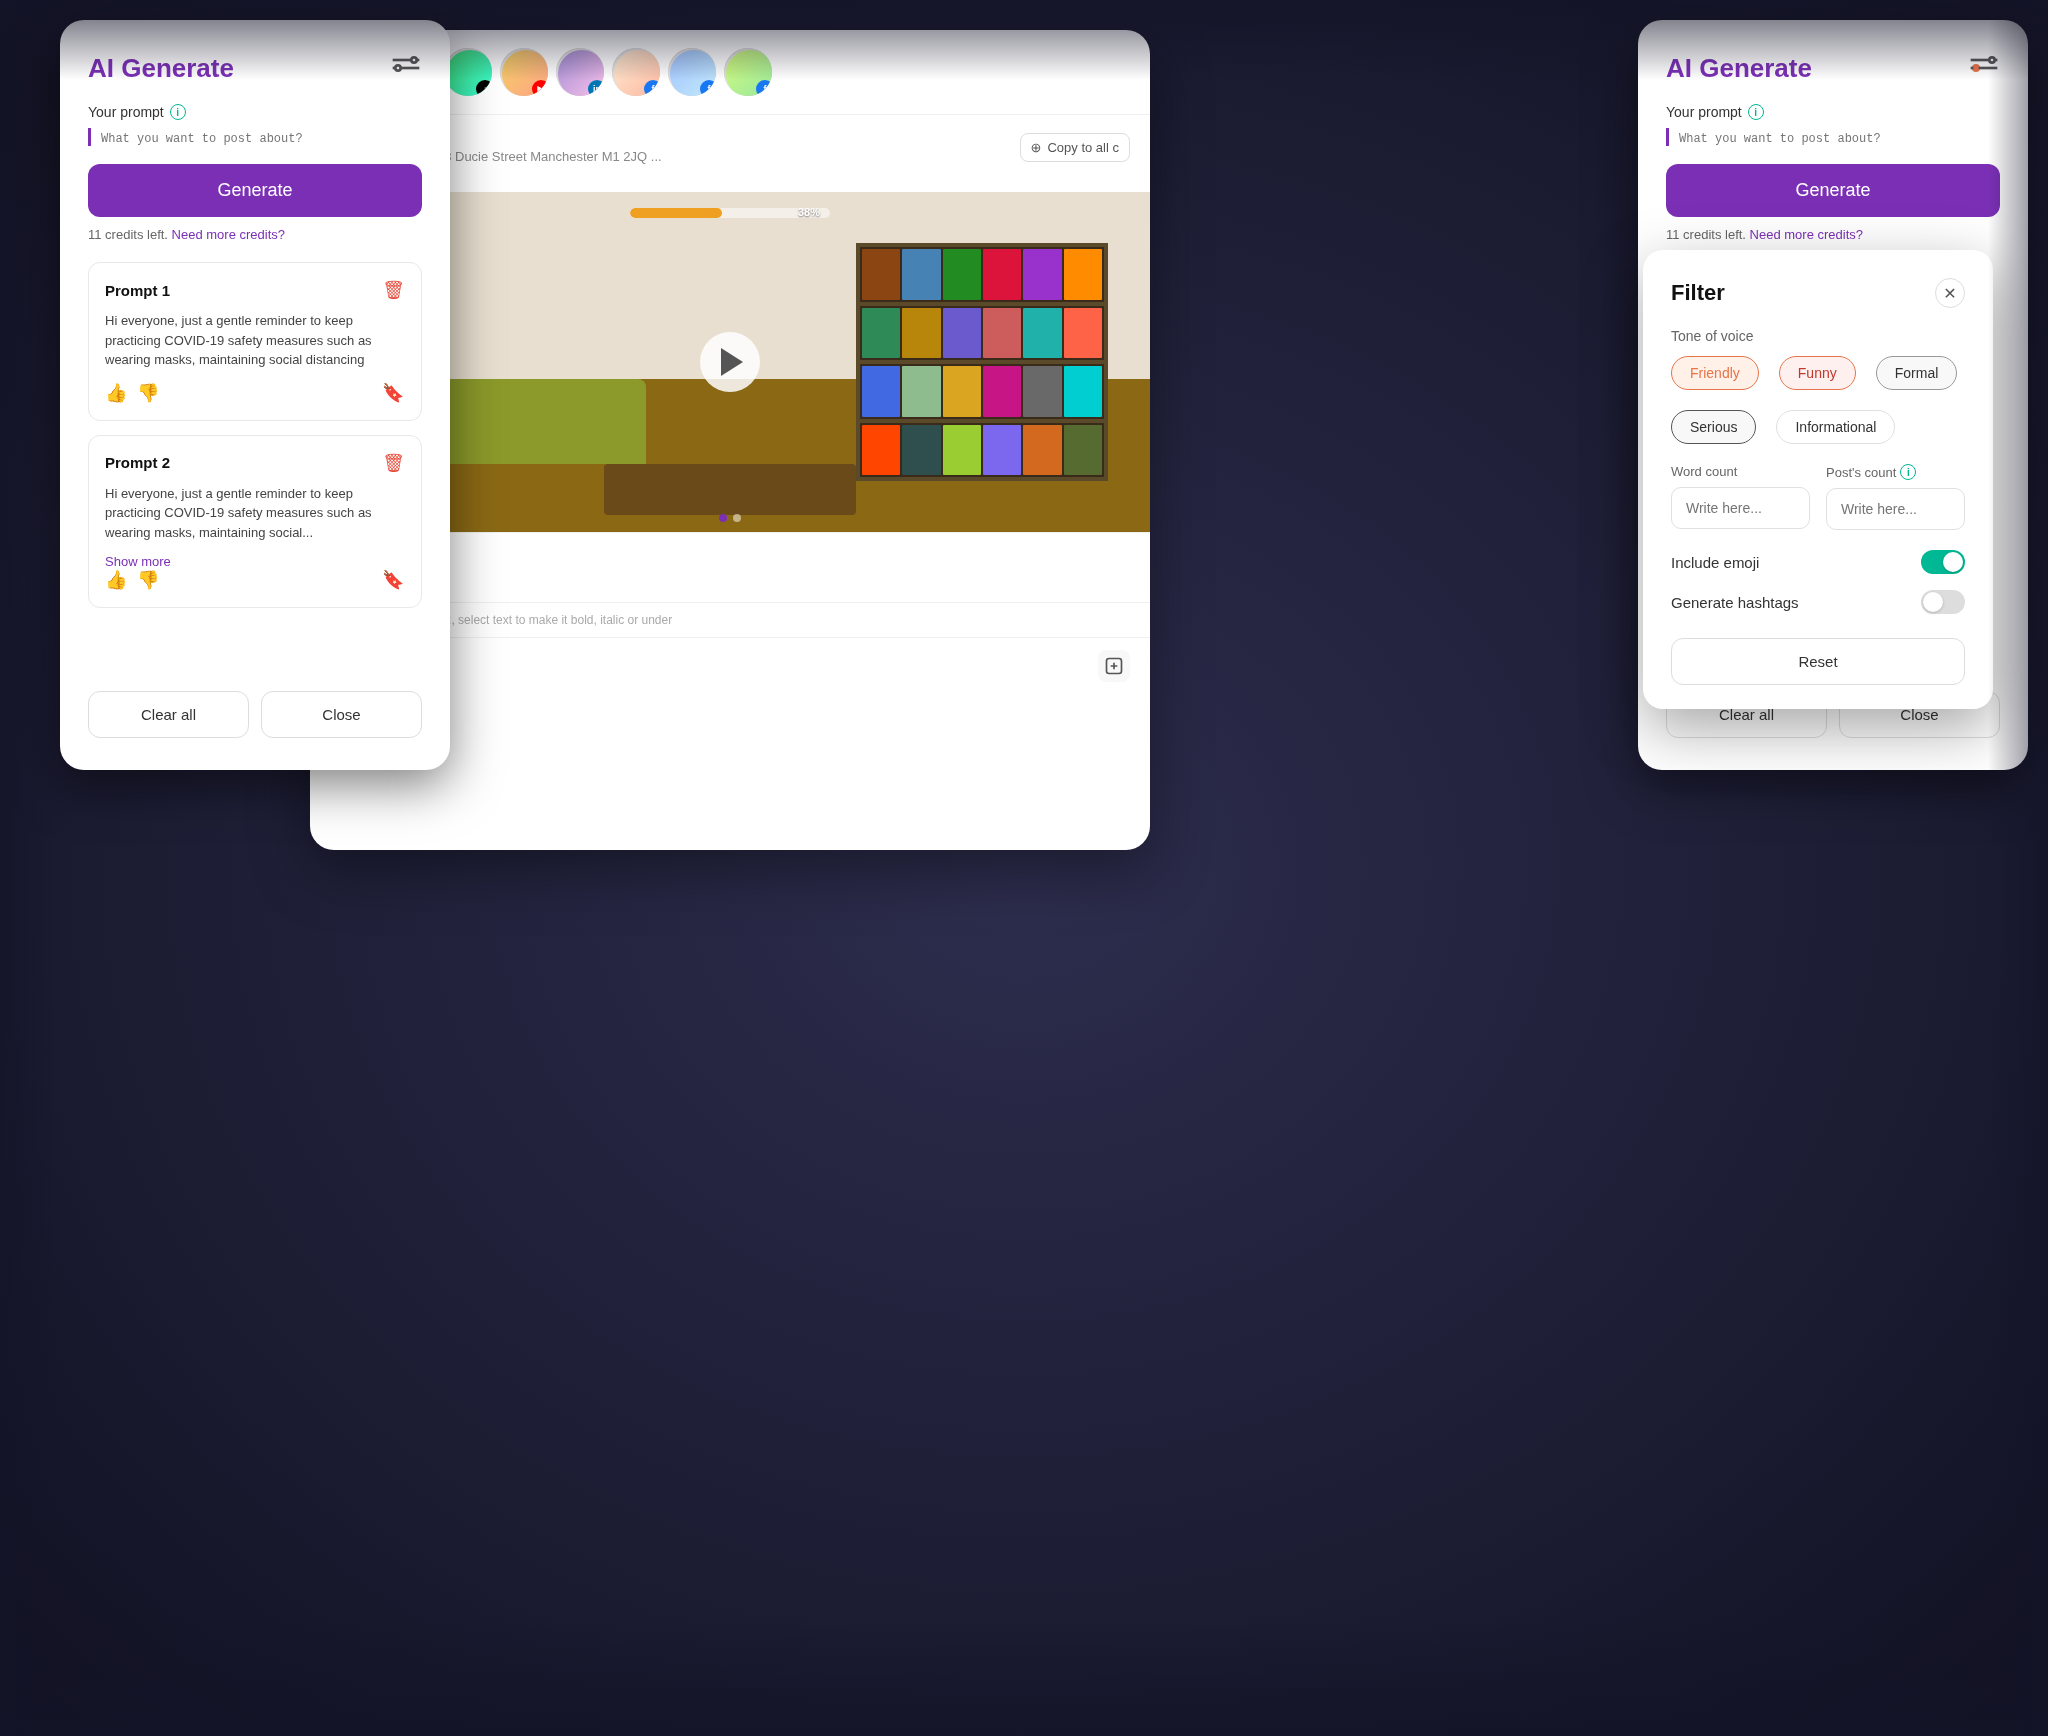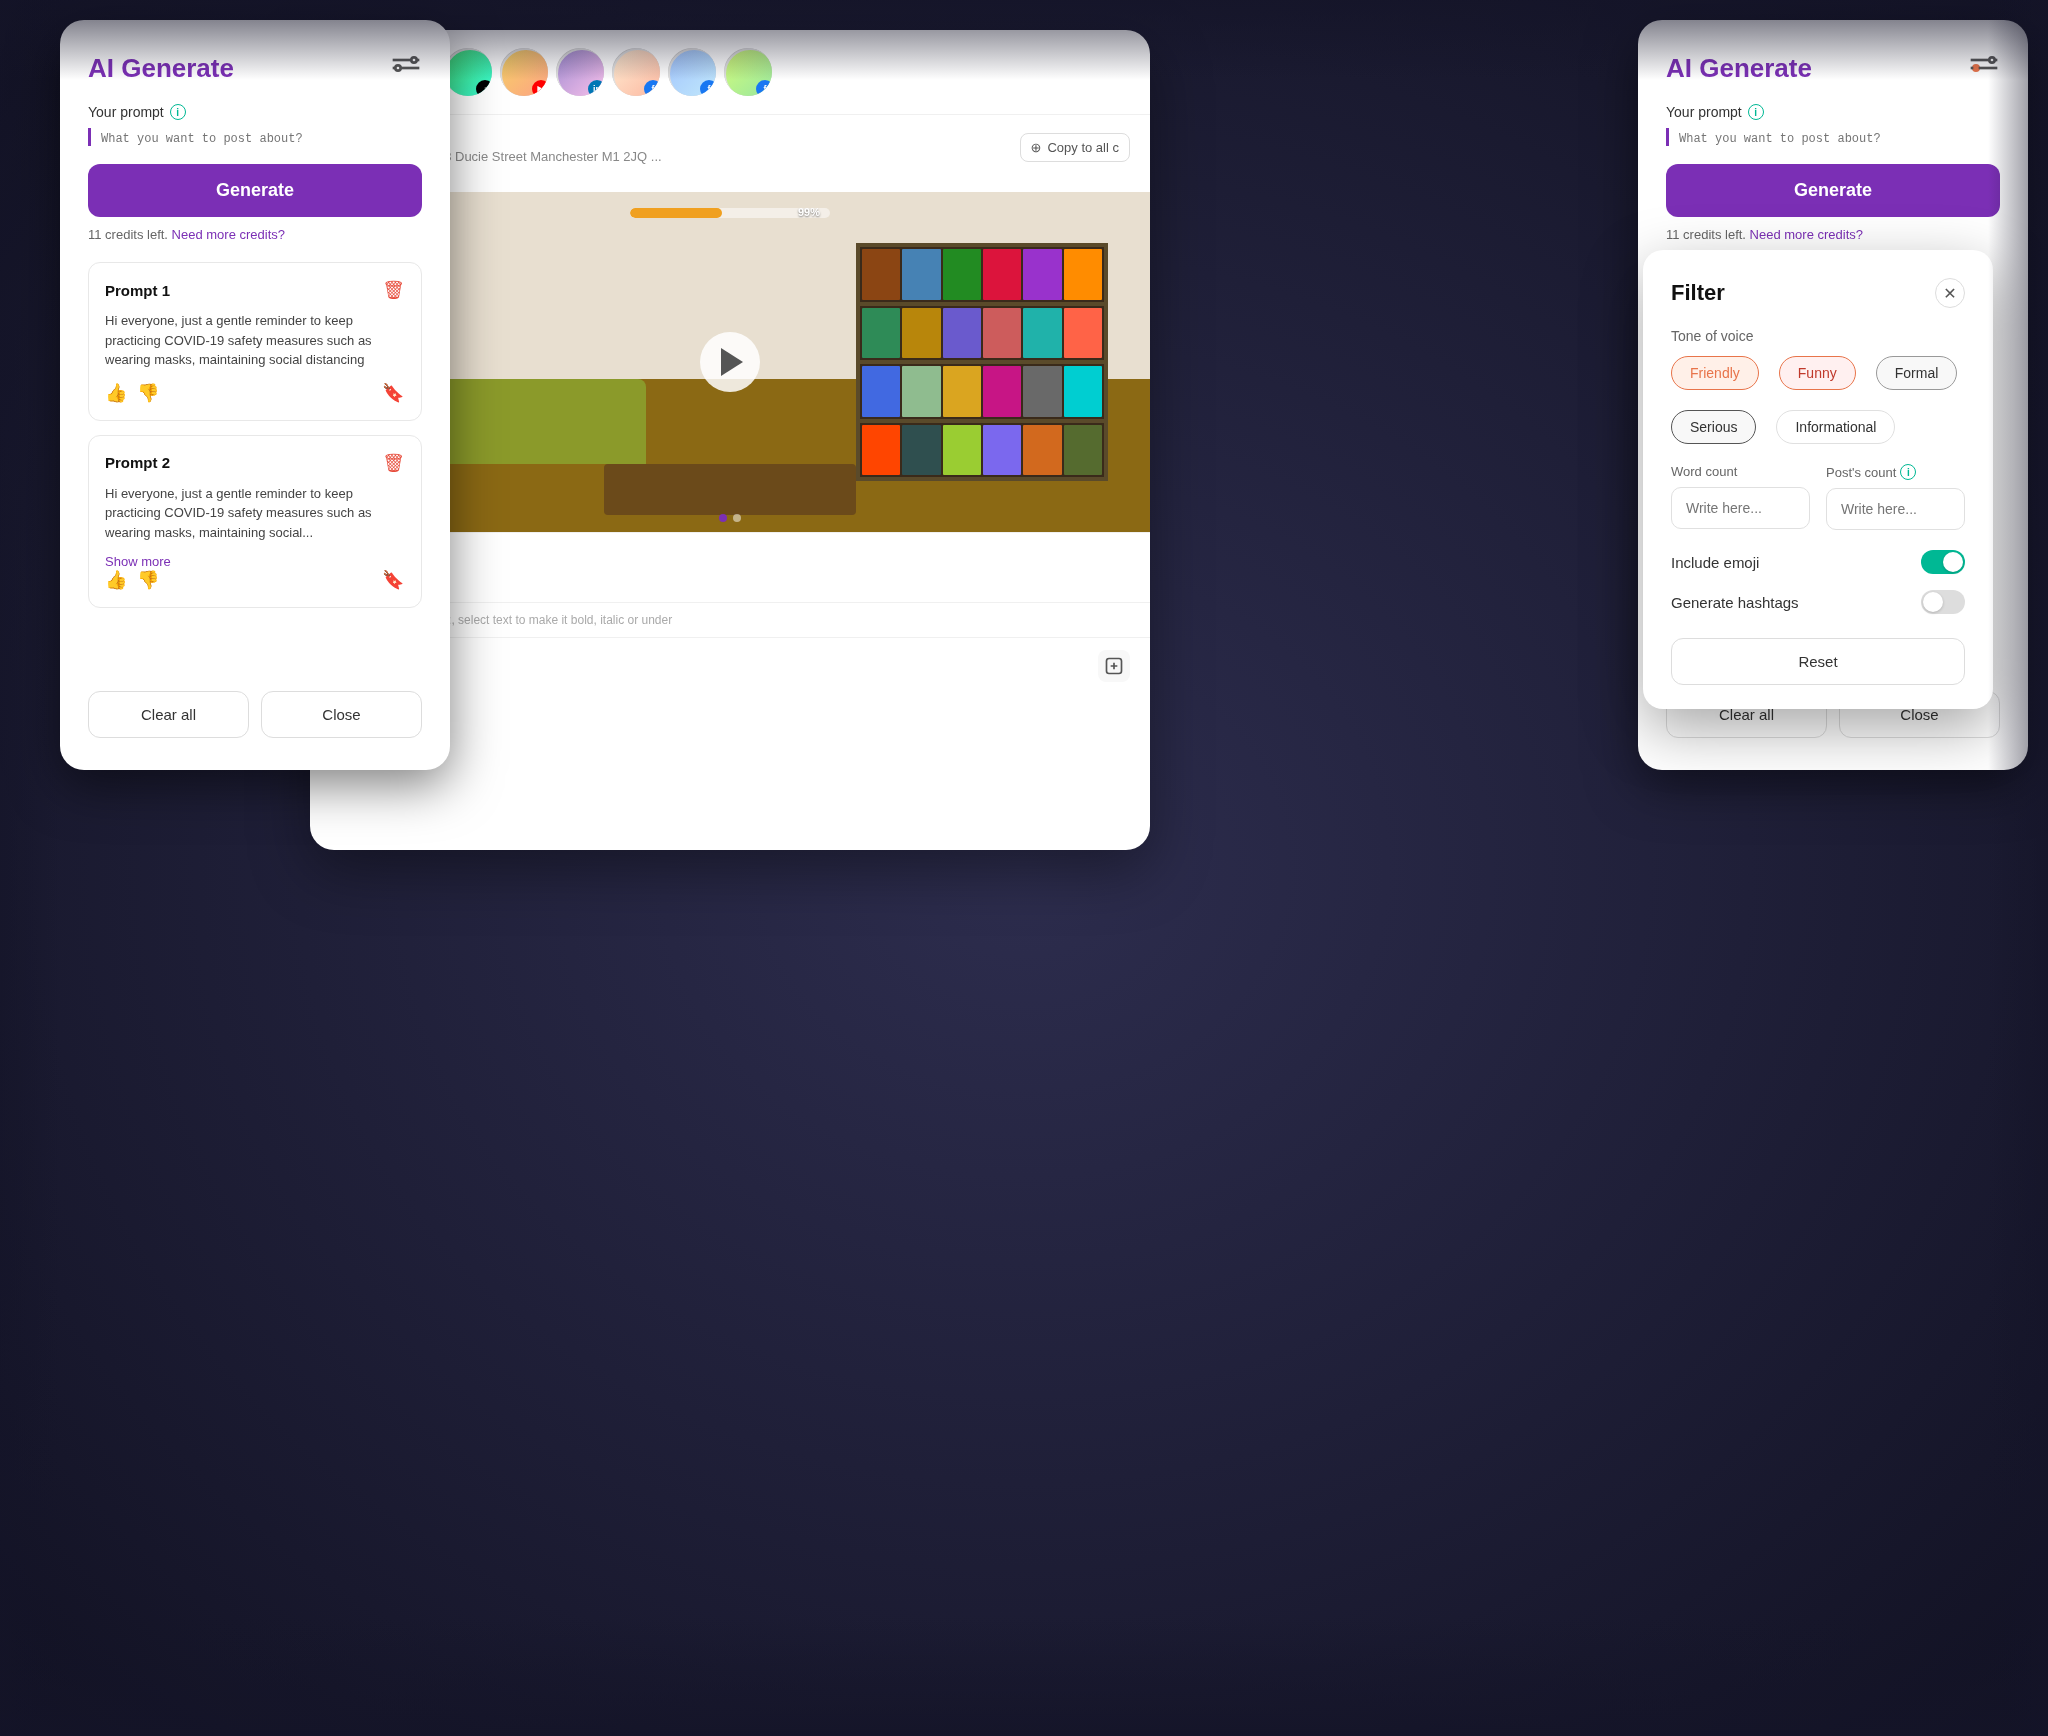--- a/index.html
+++ b/index.html
@@ -133,21 +133,21 @@
     }
 
     
     .generate-btn {
       background: #7b2fb5;
       color: #fff;
       border: none;
       border-radius: 12px;
       padding: 16px;
       font-size: 18px;
-      font-weight: 700;
+      font-weight: 400;
       cursor: pointer;
       width: 100%;
       margin-bottom: 10px;
       font-family: inherit;
     }
 
     .credits-text {
       font-size: 13px;
       color: #666;
       margin-bottom: 20px;
@@ -785,21 +785,21 @@
         <span>Copy to all c</span>
       </div>
     </div>
   </div>
 
   <div class="media-area">
 
     <div class="progress-bar-overlay">
       <div class="progress-track">
         <div class="progress-fill"></div>
-        <span class="progress-label">99%</span>
+        <span class="progress-label">38%</span>
       </div>
     </div>
 
     <div class="room-sim">
       <div class="room-wall"></div>
       <div class="room-floor"></div>
 
       <div class="room-bookshelf">
         <div class="shelf-row">
           <div class="book" style="background:#8b4513;"></div>

